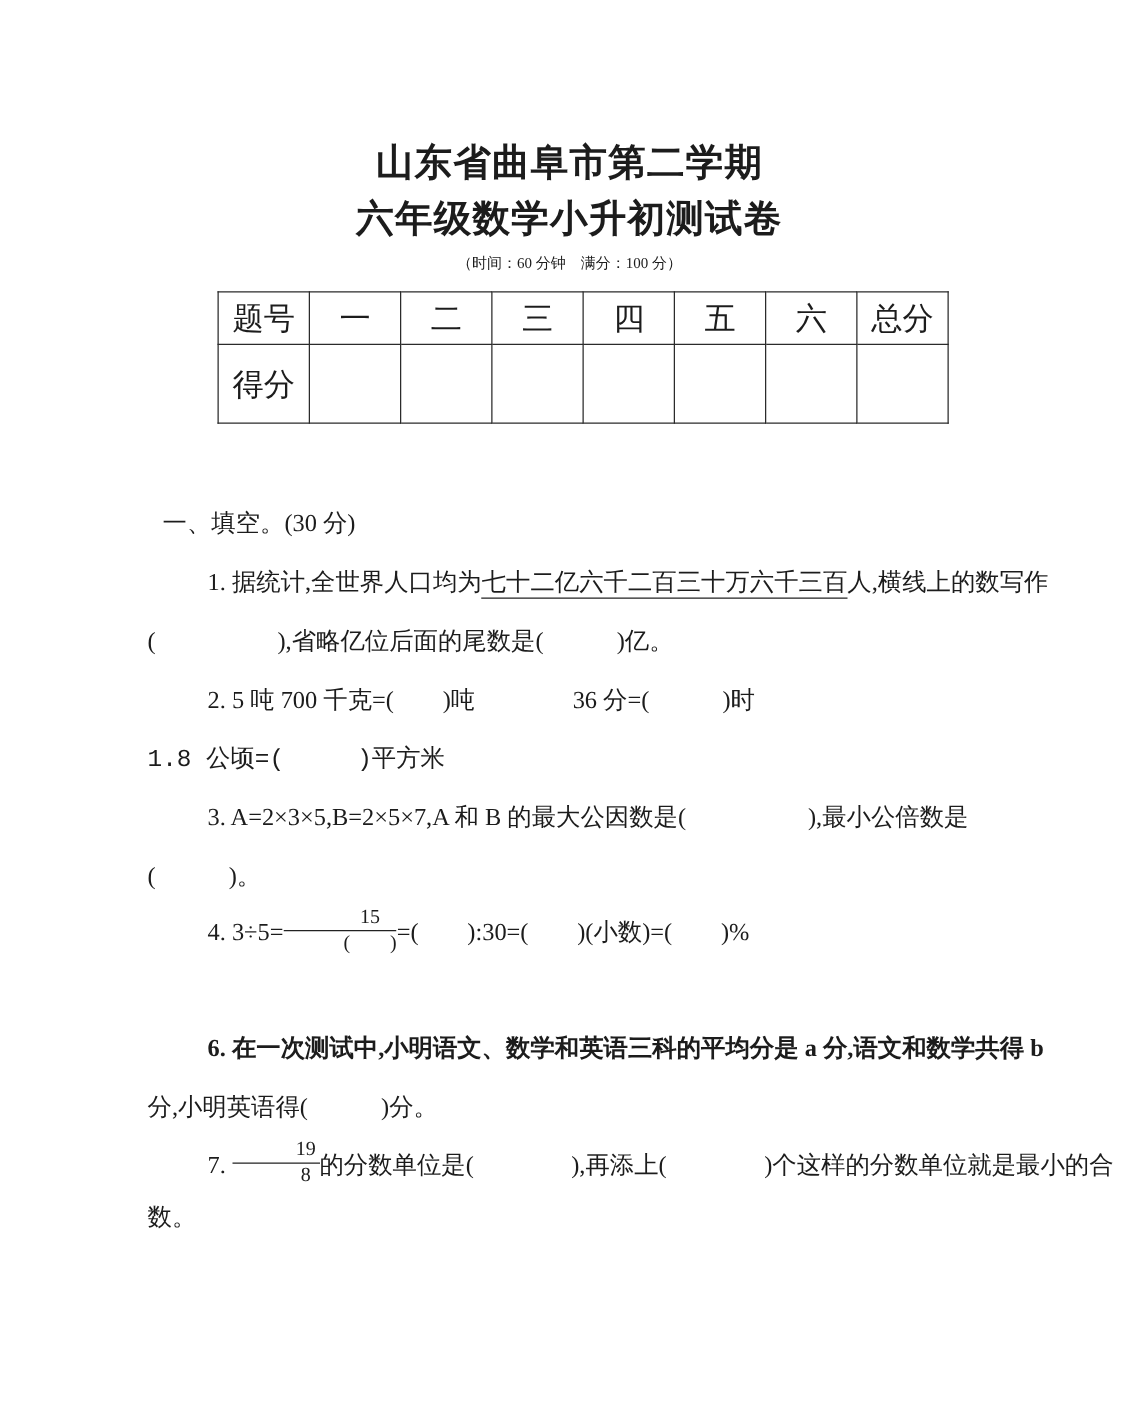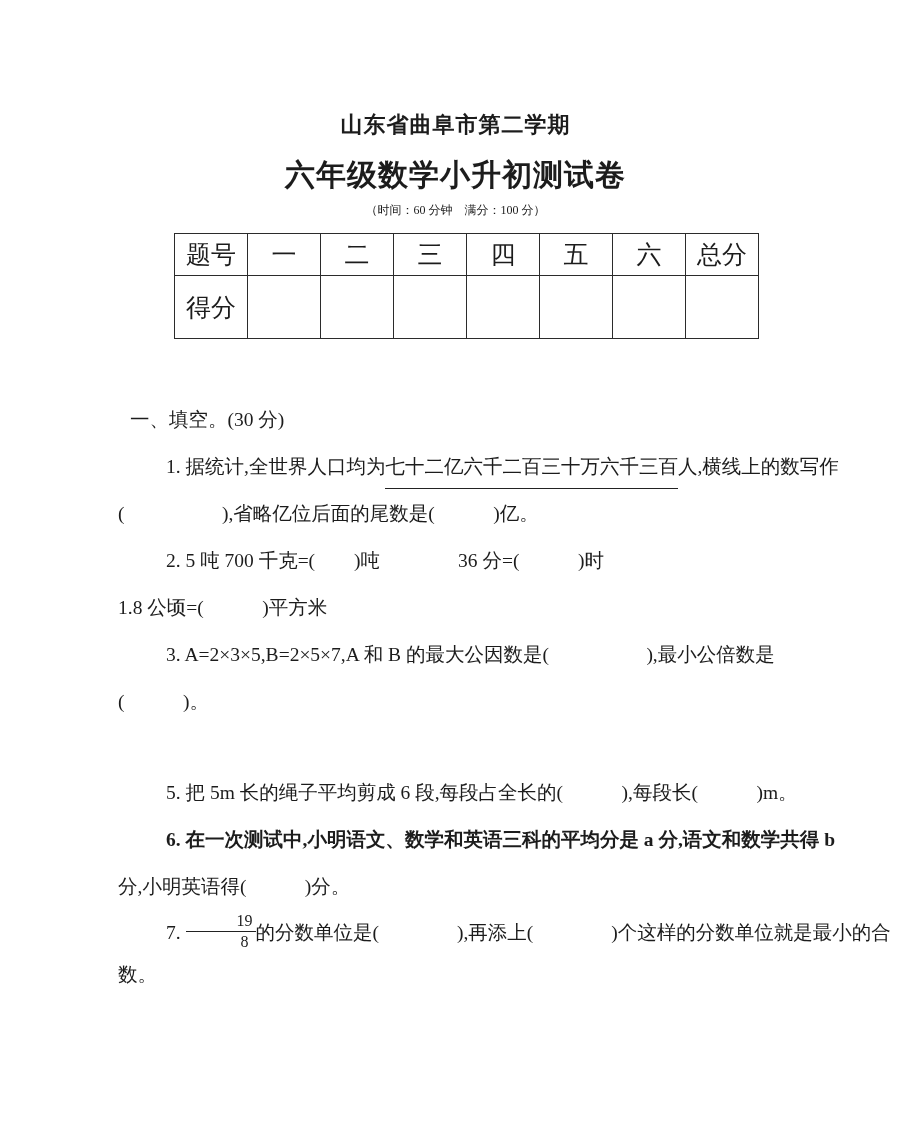--- a/index.html
+++ b/index.html
@@ -12,21 +12,21 @@
     color: #1c1c1c;
     overflow: hidden;
   }
   .center-line {
     position: absolute;
     left: 0;
     width: 100%;
     text-align: center;
     white-space: pre;
   }
-  .title    { top: 110px; font-size: 22px; font-weight: 700; letter-spacing: 1px; }
+  .title    { top: 110px; font-size: 30px; font-weight: 700; letter-spacing: 1px; }
   .subtitle { top: 155px; font-size: 30px; font-weight: 700; letter-spacing: 1px; text-align: center; }
   .meta     { top: 202px; font-size: 12px; }
 
   table.score-table {
     position: absolute;
     left: 174px;
     top: 233px;
     border-collapse: collapse;
     table-layout: fixed;
   }
@@ -50,33 +50,33 @@
     line-height: 26px;
     margin-top: 27px;
   }
   .indent { text-indent: 48px; }
   .head-indent { text-indent: 12px; }
 
   .l1  { top: 380px; }
   .l2  { top: 427px; }
   .l3  { top: 474px; }
   .l4  { top: 521px; }
-  .l5  { top: 568px; }
+  .l5  { top: 568px; font-family: Liberation Mono, monospace; }
   .l6  { top: 615px; font-family: Liberation Serif, serif; }
   .l7  { top: 662px; }
   .l8  { top: 698px; line-height: 44px; }
   .l9  { top: 753px; }
   .l10 { top: 800px; font-weight: bold; }
   .l11 { top: 847px; }
   .l12 { top: 884px; line-height: 44px; }
   .l13 { top: 935px; }
 
   .u {
     border-bottom: 1.3px solid #222;
-    padding-bottom: 11px;
+    padding-bottom: 1px;
   }
   .frac {
     display: inline-block;
     vertical-align: middle;
     position: relative;
     top: -3px;
     text-align: center;
     font-size: 16px;
     line-height: 1.15;
     white-space: pre;
@@ -122,22 +122,22 @@
 
   <div class="line l2 indent"><span>1. 据统计,全世界人口均为</span><span class="u">七十二亿六千二百三十万六千三百</span><span>人,横线上的数写作</span></div>
   <div class="line l3">(　　　　　),省略亿位后面的尾数是(　　　)亿。</div>
 
   <div class="line l4 indent">2. 5 吨 700 千克=(　　)吨　　　　36 分=(　　　)时</div>
   <div class="line l5">1.8 公顷=(　　　)平方米</div>
 
   <div class="line l6 indent">3. A=2×3×5,B=2×5×7,A 和 B 的最大公因数是(　　　　　),最小公倍数是</div>
   <div class="line l7">(　　　)。</div>
 
+  <div class="line l8 indent"><span>4. 3÷5=</span><span class="frac"><span class="num">15</span><span class="den">(　　)</span></span><span>=(　　):30=(　　)(小数)=(　　)%</span></div>
 
-  <div class="line l9 indent">5. 把 5m 长的绳子平均剪成 6 段,每段占全长的(　　　),每段长(　　　)m。</div>
 
   <div class="line l10 indent">6. 在一次测试中,小明语文、数学和英语三科的平均分是 a 分,语文和数学共得 b</div>
   <div class="line l11">分,小明英语得(　　　)分。</div>
 
   <div class="line l12 indent"><span>7. </span><span class="frac"><span class="num">19</span><span class="den">8</span></span><span>的分数单位是(　　　　),再添上(　　　　)个这样的分数单位就是最小的合</span></div>
   <div class="line l13">数。</div>
 
 </div>
 
 </body></html>

